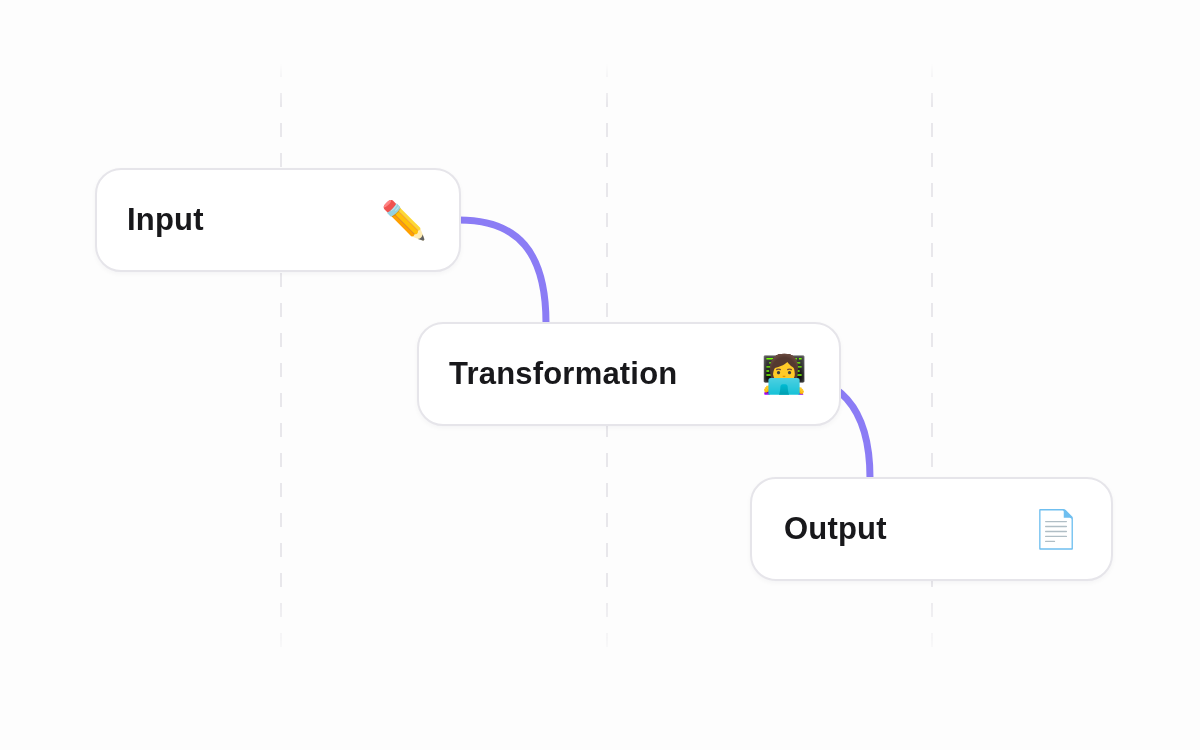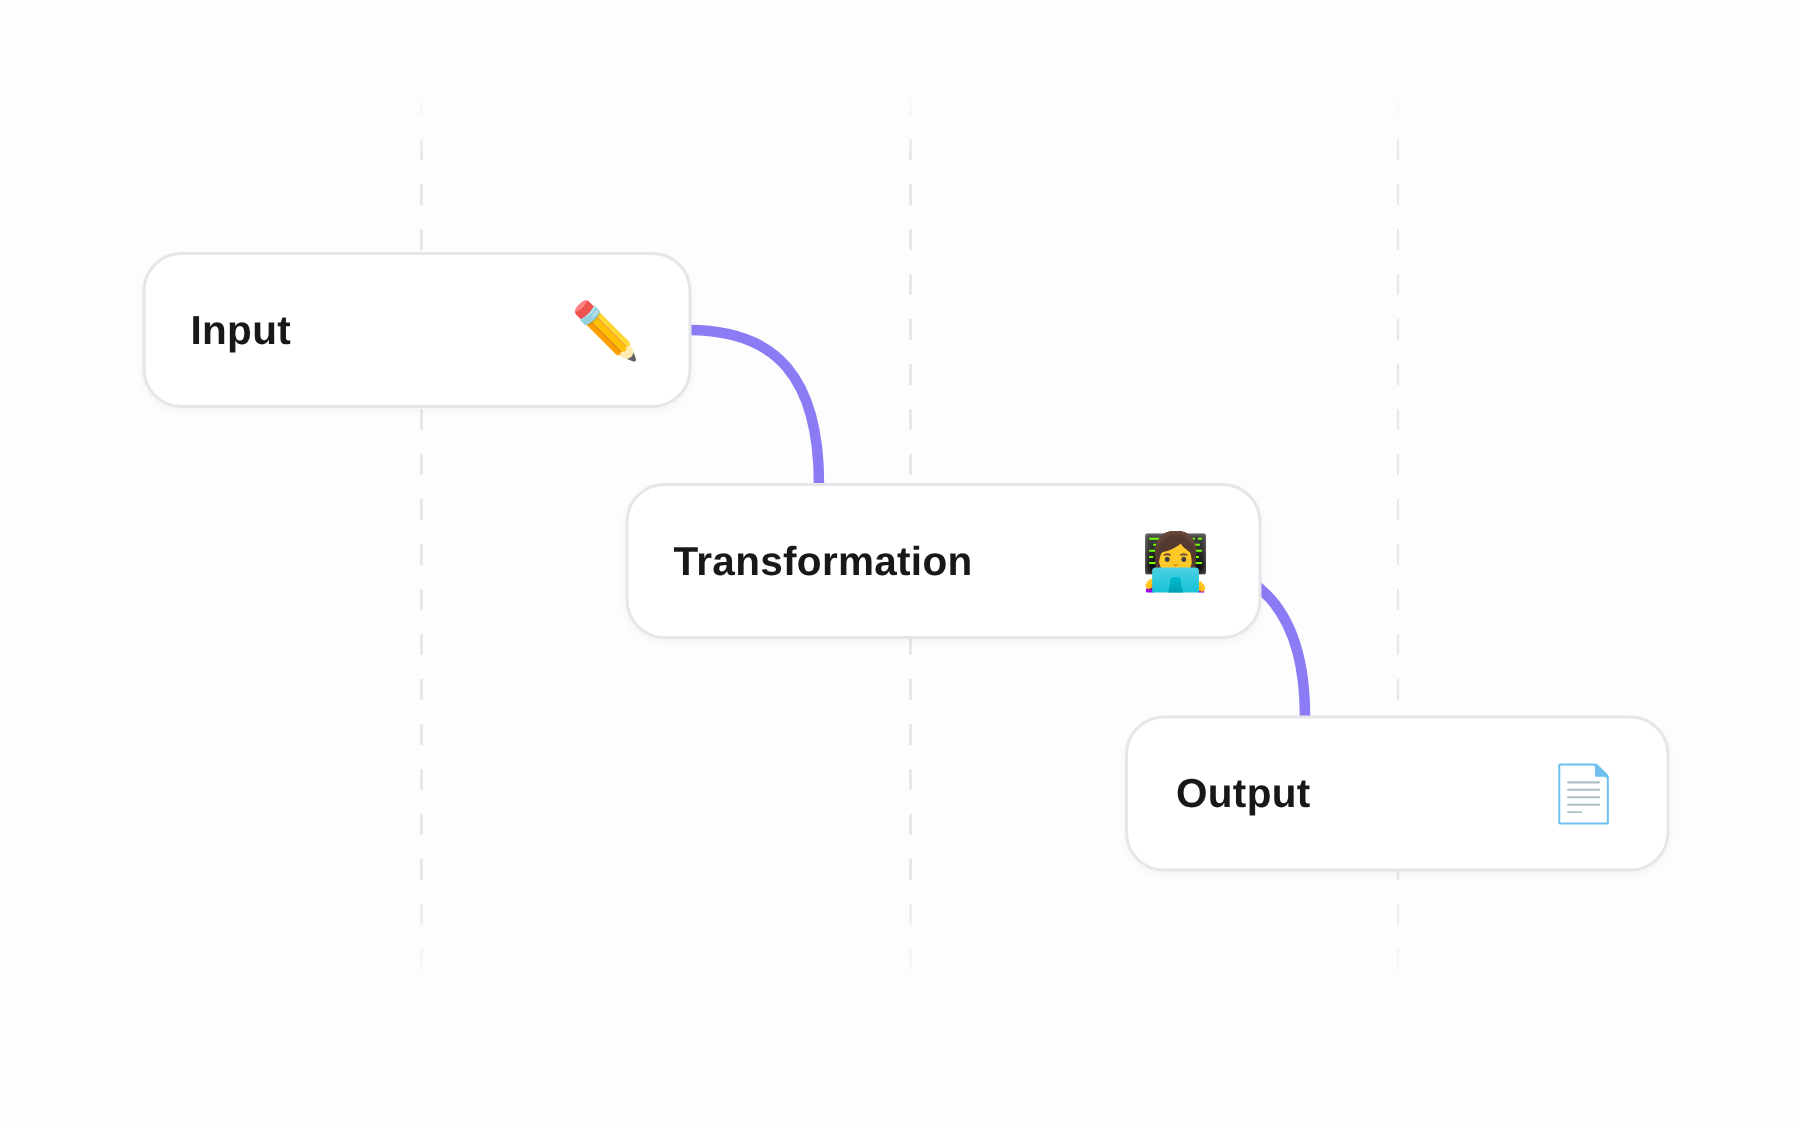--- a/index.html
+++ b/index.html
@@ -53,21 +53,21 @@
     border-radius: 26px;
     box-shadow: 0 2px 5px rgba(20, 20, 40, 0.04);
     display: flex;
     align-items: center;
     justify-content: space-between;
     padding: 0 32px 0 30px;
     box-sizing: border-box;
     cursor: grab;
   }
   .node .label {
-    font-size: 27px;
+    font-size: 31px;
     font-weight: 700;
     color: #18181b;
     letter-spacing: 0.2px;
     white-space: nowrap;
   }
   .node .emoji {
     font-size: 37px;
     line-height: 1;
     margin-left: 24px;
   }

